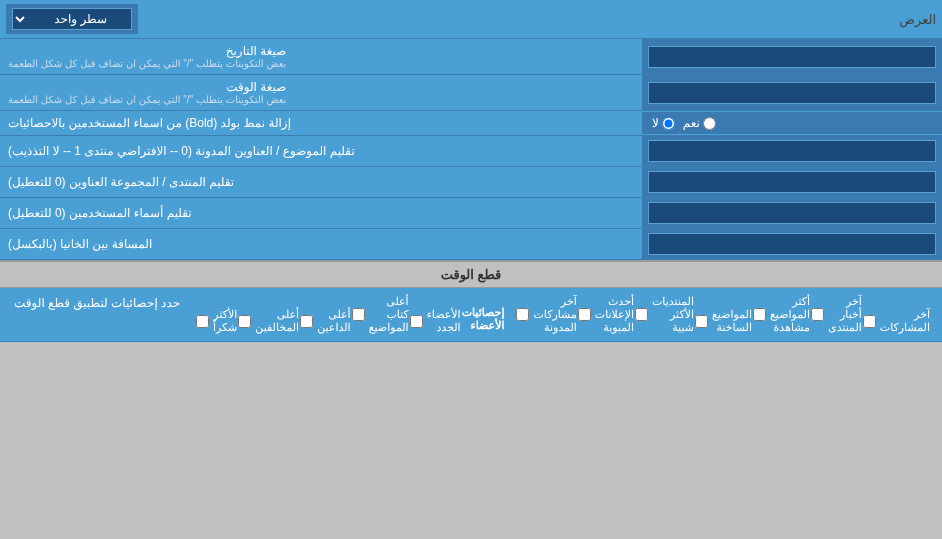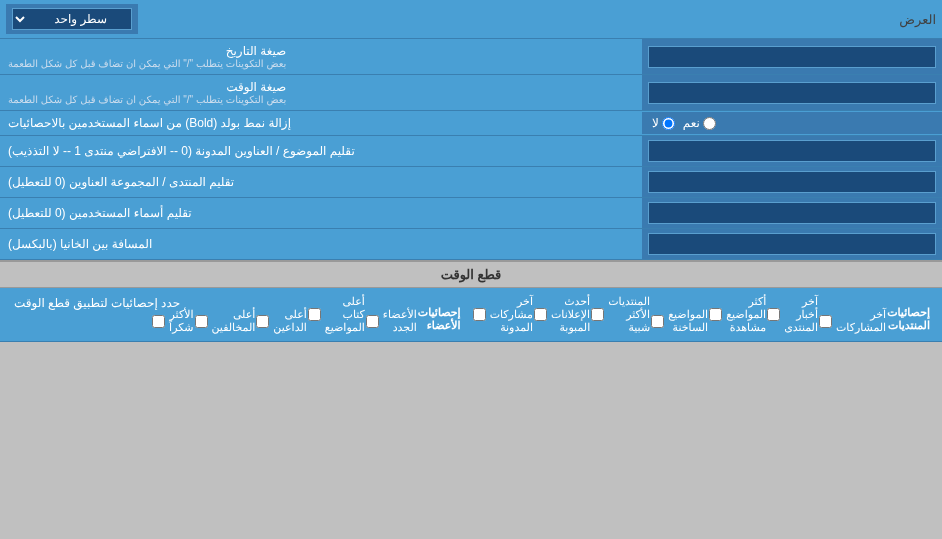--- a/index.html
+++ b/index.html
@@ -239,21 +239,20 @@
     <span>قطع الوقت</span>
   </div>
 
 
   <div class="bottom-area">
     <div style="display:flex; align-items:flex-start;">
       <div style="flex:1; min-width:300px;">
         <div class="checkboxes-grid">
 
           <div class="checkbox-col">
-            <div style="color:#fff; font-weight:bold; font-size:11px; text-align:right; margin-bottom:2px;">إحصائيات المنتديات</div>
             <div class="checkbox-item">
               <span>آخر المشاركات</span>
               <input type="checkbox" style="">
             </div>
             <div class="checkbox-item">
               <span>آخر أخبار المنتدى</span>
               <input type="checkbox" style="">
             </div>
             <div class="checkbox-item">
               <span>أكثر المواضيع مشاهدة</span>

